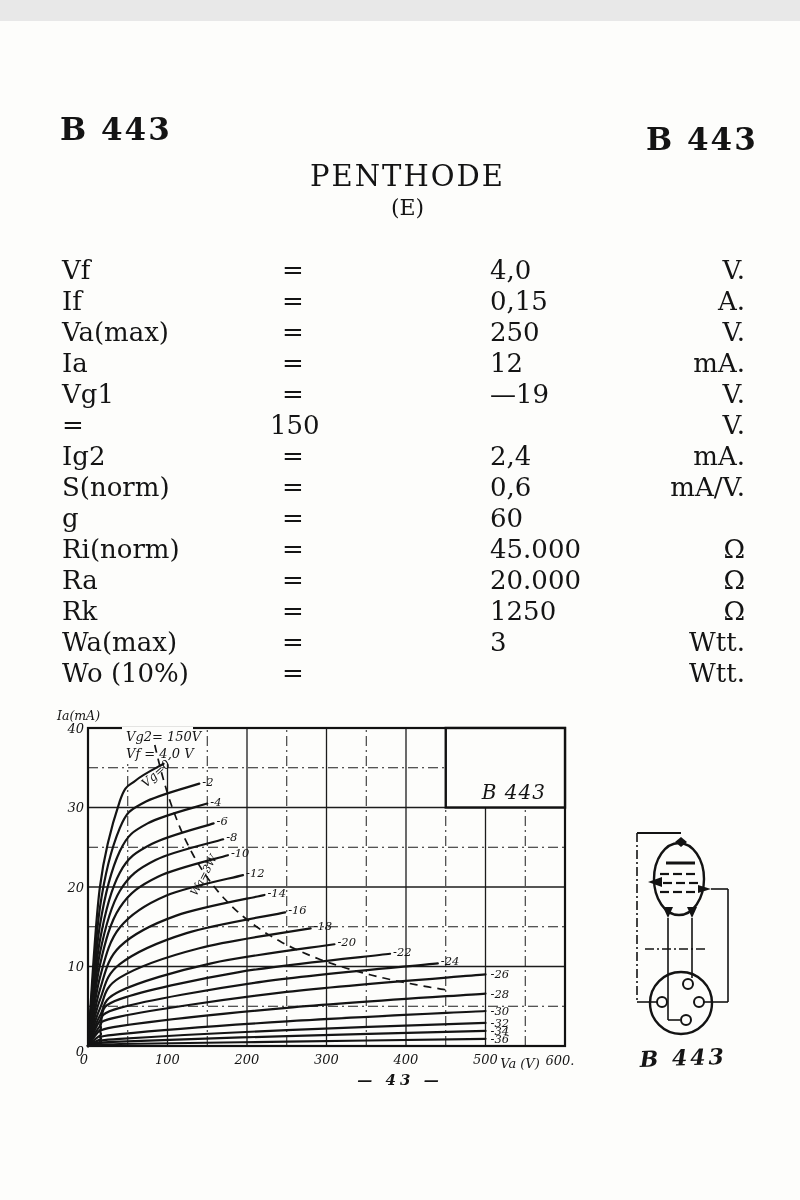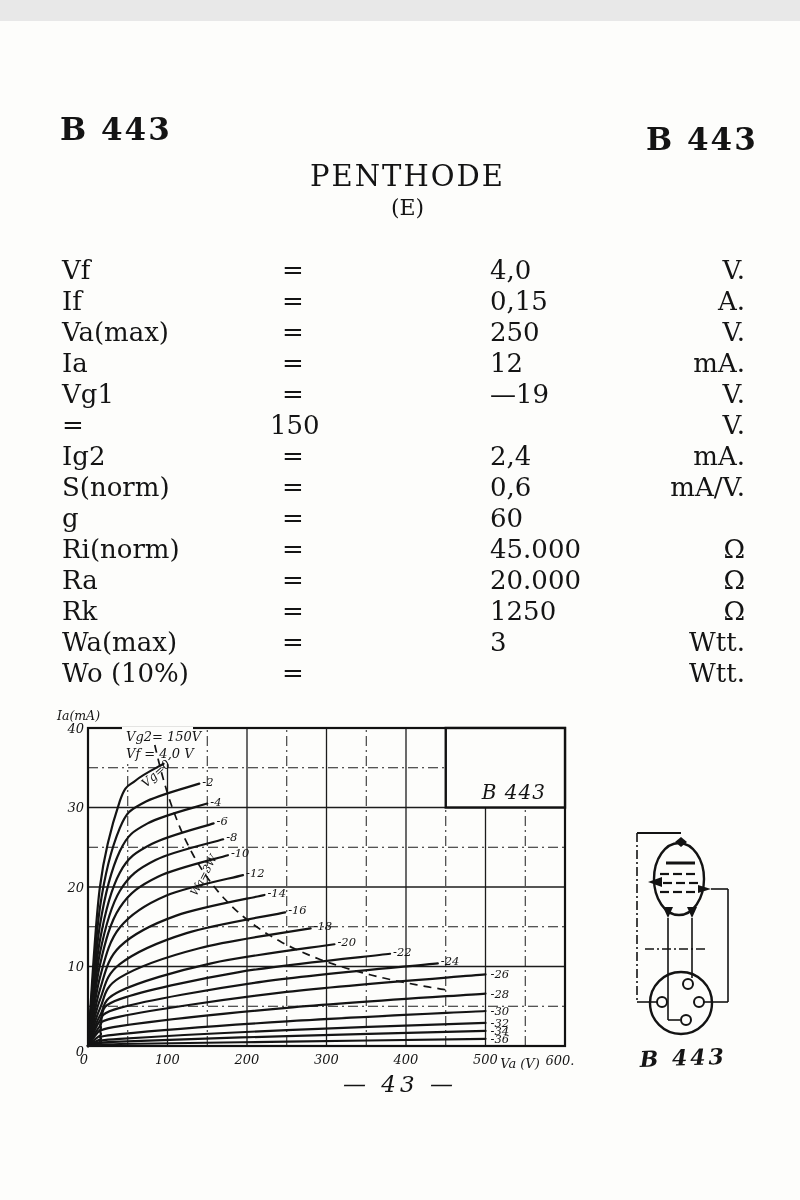--- a/index.html
+++ b/index.html
@@ -9,22 +9,22 @@
   .title-left{left:60px;top:90px;font-size:31px;font-weight:bold;letter-spacing:2px;}
   .title-right{left:646px;top:100px;font-size:31px;font-weight:bold;letter-spacing:2px;}
   .main-title{left:0;top:138px;width:815px;text-align:center;font-size:29px;letter-spacing:2px;}
   .sub-title{left:0;top:174px;width:815px;text-align:center;font-size:22px;}
   .specs{left:62px;top:234px;width:683px;}
   .spec-row{display:flex;height:31px;line-height:31px;font-size:26px;}
   .spec-row .name{width:220px;}
   .spec-row .eq{width:208px;}
   .spec-row .value{width:165px;}
   .spec-row .unit{flex:1;text-align:right;}
-  .footer{left:0;top:1050px;width:800px;text-align:center;font-size:23px;font-style:italic;
-          font-weight:normal;letter-spacing:4px;}
+  .footer{left:0;top:1050px;width:800px;text-align:center;font-size:15px;font-style:italic;
+          font-weight:bold;letter-spacing:4px;}
   svg text{font-family:"DejaVu Serif","Liberation Serif",serif;fill:#151515;}
 </style>
 </head>
 <body>
 
 <div class="page">
   <div class="abs title-left">B 443</div>
   <div class="abs title-right">B 443</div>
   <div class="abs main-title">PENTHODE</div>
   <div class="abs sub-title">(E)</div>

